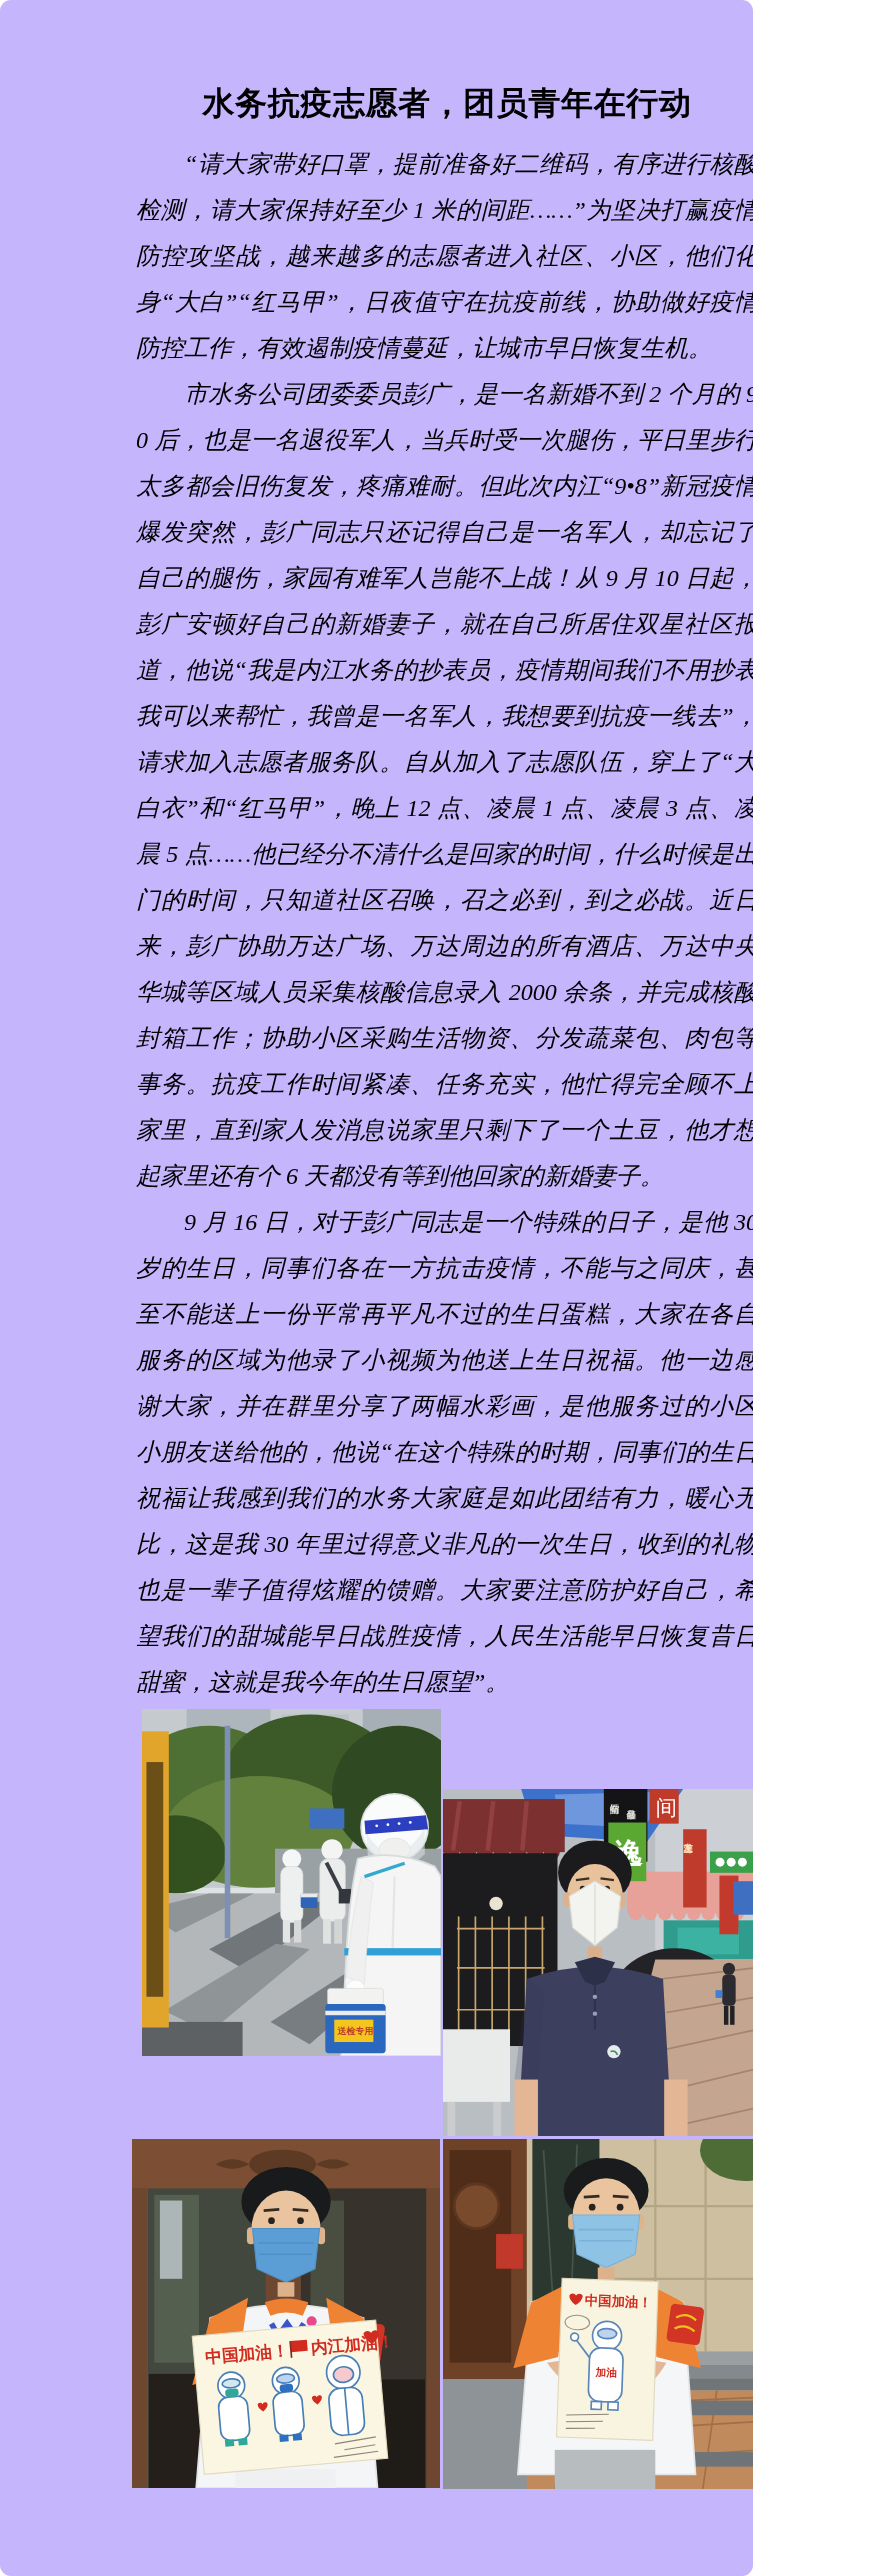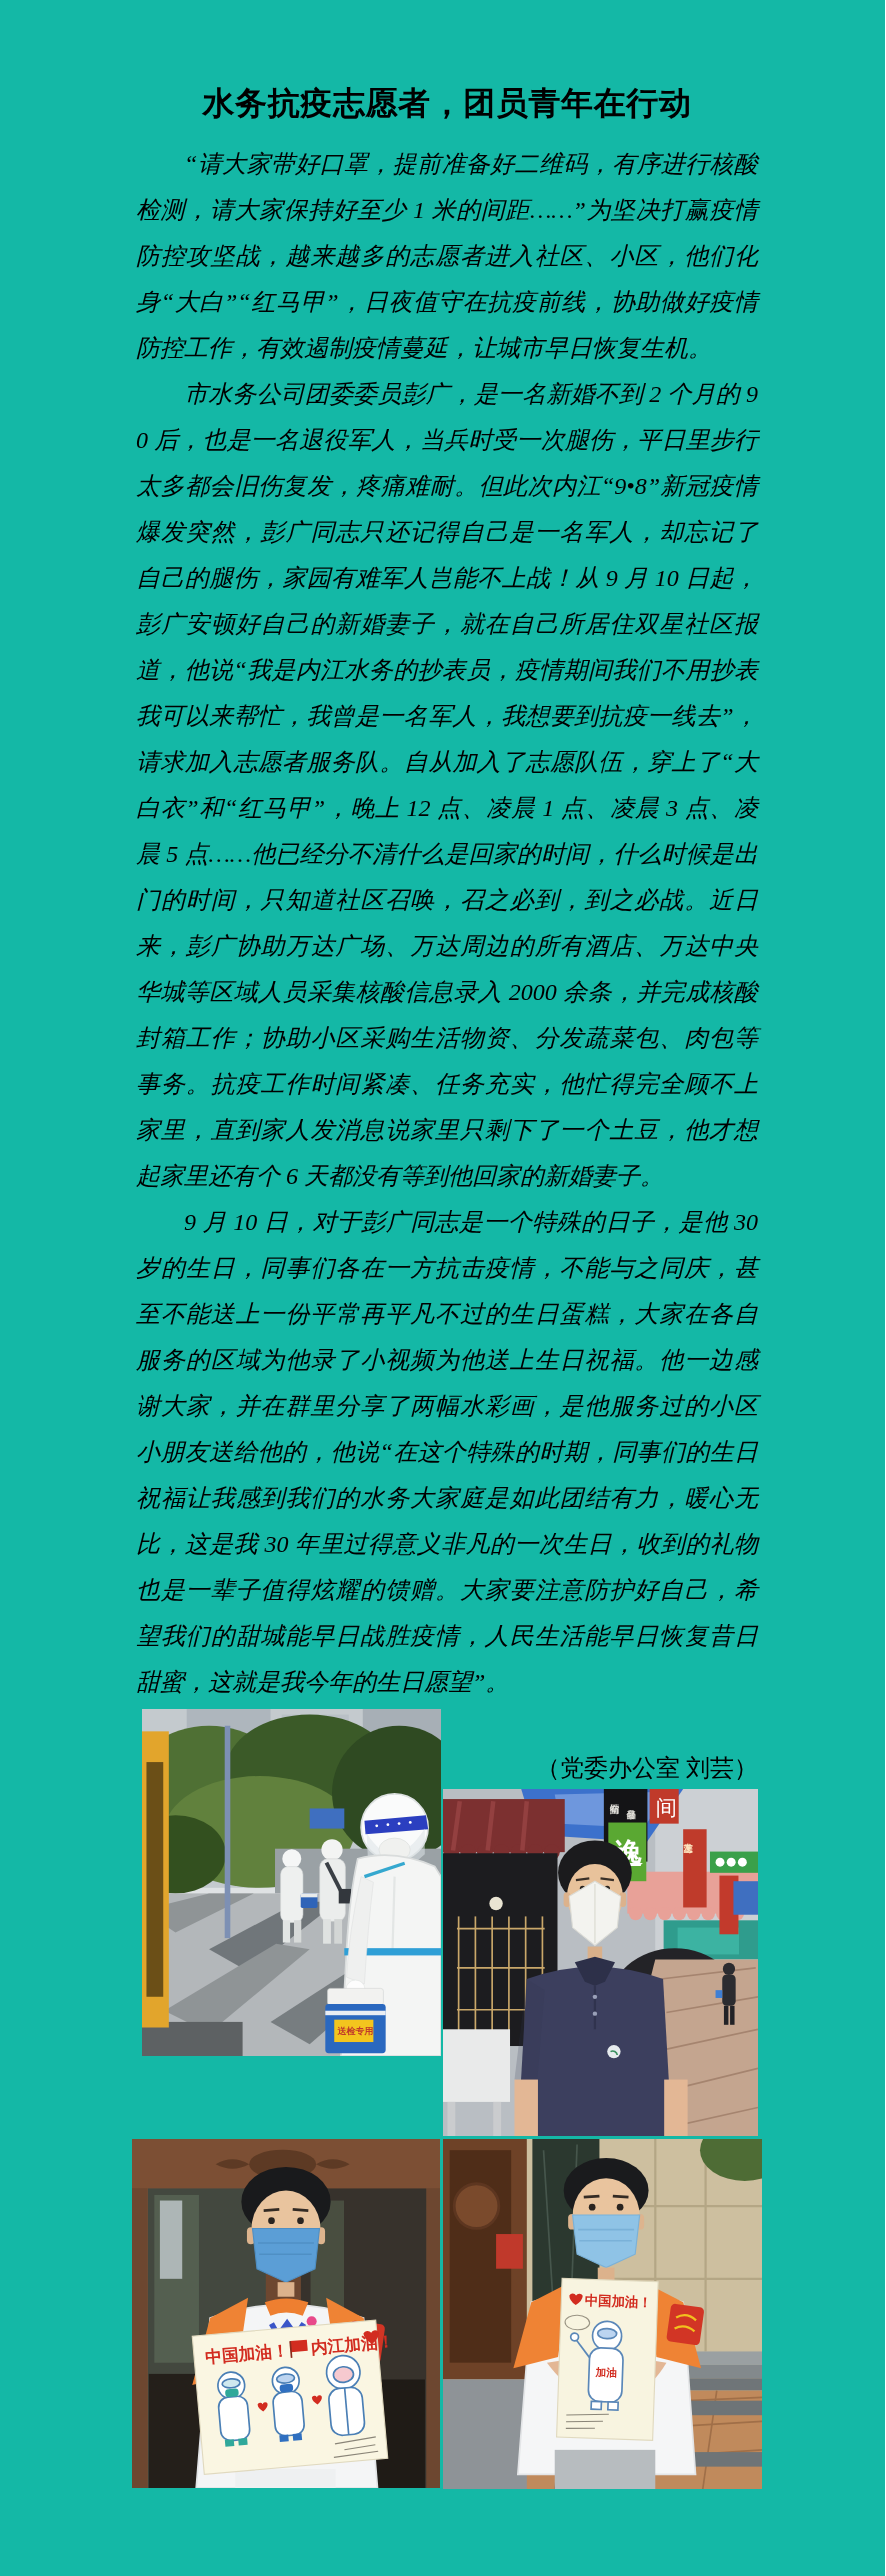--- a/index.html
+++ b/index.html
@@ -1,17 +1,17 @@
 <!DOCTYPE html>
 <html style="font-size:9px"><head>
 <meta charset="utf-8">
 <style>
   html,body{margin:0;padding:0;background:#ffffff;}
-  #page{position:relative;width:885px;height:2576px;background:#14b8a6;overflow:hidden;
-        font-family:"Liberation Serif","DejaVu Serif",serif;color:#000;}
+  #page{position:relative;width:753px;height:2576px;background:#c4b5fd;overflow:hidden;
+        font-family:"Liberation Serif","DejaVu Serif",serif;color:#000;border-radius:11px;}
   #article-title{position:absolute;left:136px;top:82px;width:622px;margin:0;
         font-size:32px;font-weight:bold;text-align:center;letter-spacing:0.6px;
         font-family:"Liberation Serif","DejaVu Serif",serif;}
   #body-text{position:absolute;left:136px;top:141px;width:622px;}
   #body-text p{margin:0;font-size:24px;line-height:46px;text-align:justify;
         text-indent:48px;word-break:break-all;font-style:italic;}
   #byline{position:absolute;left:136px;top:1751px;width:622px;margin:0;
         font-size:24px;line-height:34px;text-align:right;}
   .photo{position:absolute;overflow:hidden;background:#dfe2e4;}
   .photo svg{display:block;width:100%;height:100%;}
@@ -25,24 +25,23 @@
 </head>
 <body>
 
 <div id="page">
 
   <h1 id="article-title">水务抗疫志愿者，团员青年在行动</h1>
 
   <div id="body-text">
     <p>“请大家带好口罩，提前准备好二维码，有序进行核酸检测，请大家保持好至少 1 米的间距……”为坚决打赢疫情防控攻坚战，越来越多的志愿者进入社区、小区，他们化身“大白”“红马甲”，日夜值守在抗疫前线，协助做好疫情防控工作，有效遏制疫情蔓延，让城市早日恢复生机。</p>
     <p>市水务公司团委委员彭广，是一名新婚不到 2 个月的 90 后，也是一名退役军人，当兵时受一次腿伤，平日里步行太多都会旧伤复发，疼痛难耐。但此次内江“9•8”新冠疫情爆发突然，彭广同志只还记得自己是一名军人，却忘记了自己的腿伤，家园有难军人岂能不上战！从 9 月 10 日起，彭广安顿好自己的新婚妻子，就在自己所居住双星社区报道，他说“我是内江水务的抄表员，疫情期间我们不用抄表我可以来帮忙，我曾是一名军人，我想要到抗疫一线去”，请求加入志愿者服务队。自从加入了志愿队伍，穿上了“大白衣”和“红马甲”，晚上 12 点、凌晨 1 点、凌晨 3 点、凌晨 5 点……他已经分不清什么是回家的时间，什么时候是出门的时间，只知道社区召唤，召之必到，到之必战。近日来，彭广协助万达广场、万达周边的所有酒店、万达中央华城等区域人员采集核酸信息录入 2000 余条，并完成核酸封箱工作；协助小区采购生活物资、分发蔬菜包、肉包等事务。抗疫工作时间紧凑、任务充实，他忙得完全顾不上家里，直到家人发消息说家里只剩下了一个土豆，他才想起家里还有个 6 天都没有等到他回家的新婚妻子。</p>
-    <p>9 月 10 日，对于彭广同志是一个特殊的日子，是他 30 岁的生日，同事们各在一方抗击疫情，不能与之同庆，甚至不能送上一份平常再平凡不过的生日蛋糕，大家在各自服务的区域为他录了小视频为他送上生日祝福。他一边感谢大家，并在群里分享了两幅水彩画，是他服务过的小区小朋友送给他的，他说“在这个特殊的时期，同事们的生日祝福让我感到我们的水务大家庭是如此团结有力，暖心无比，这是我 30 年里过得意义非凡的一次生日，收到的礼物也是一辈子值得炫耀的馈赠。大家要注意防护好自己，希望我们的甜城能早日战胜疫情，人民生活能早日恢复昔日甜蜜，这就是我今年的生日愿望”。</p>
-  </div>
-
-  <p id="byline">（党委办公室 刘芸）</p>
+    <p>9 月 16 日，对于彭广同志是一个特殊的日子，是他 30 岁的生日，同事们各在一方抗击疫情，不能与之同庆，甚至不能送上一份平常再平凡不过的生日蛋糕，大家在各自服务的区域为他录了小视频为他送上生日祝福。他一边感谢大家，并在群里分享了两幅水彩画，是他服务过的小区小朋友送给他的，他说“在这个特殊的时期，同事们的生日祝福让我感到我们的水务大家庭是如此团结有力，暖心无比，这是我 30 年里过得意义非凡的一次生日，收到的礼物也是一辈子值得炫耀的馈赠。大家要注意防护好自己，希望我们的甜城能早日战胜疫情，人民生活能早日恢复昔日甜蜜，这就是我今年的生日愿望”。</p>
+  </div>
+
 
   <div class="photo" id="photo-1">
     <svg viewBox="0 0 535 621" preserveAspectRatio="none">
       <rect x="0" y="0" width="535" height="320" fill="#c4cace"></rect>
       <rect x="80" y="0" width="150" height="140" fill="#aeb6bd"></rect>
       <rect x="250" y="10" width="120" height="110" fill="#b9c0c6"></rect>
       <rect x="395" y="0" width="140" height="120" fill="#a7afb6"></rect>
       <ellipse cx="120" cy="140" rx="140" ry="110" fill="#4f7034"></ellipse>
       <ellipse cx="300" cy="110" rx="150" ry="100" fill="#3b5a28"></ellipse>
       <ellipse cx="210" cy="220" rx="170" ry="100" fill="#61813d"></ellipse>

